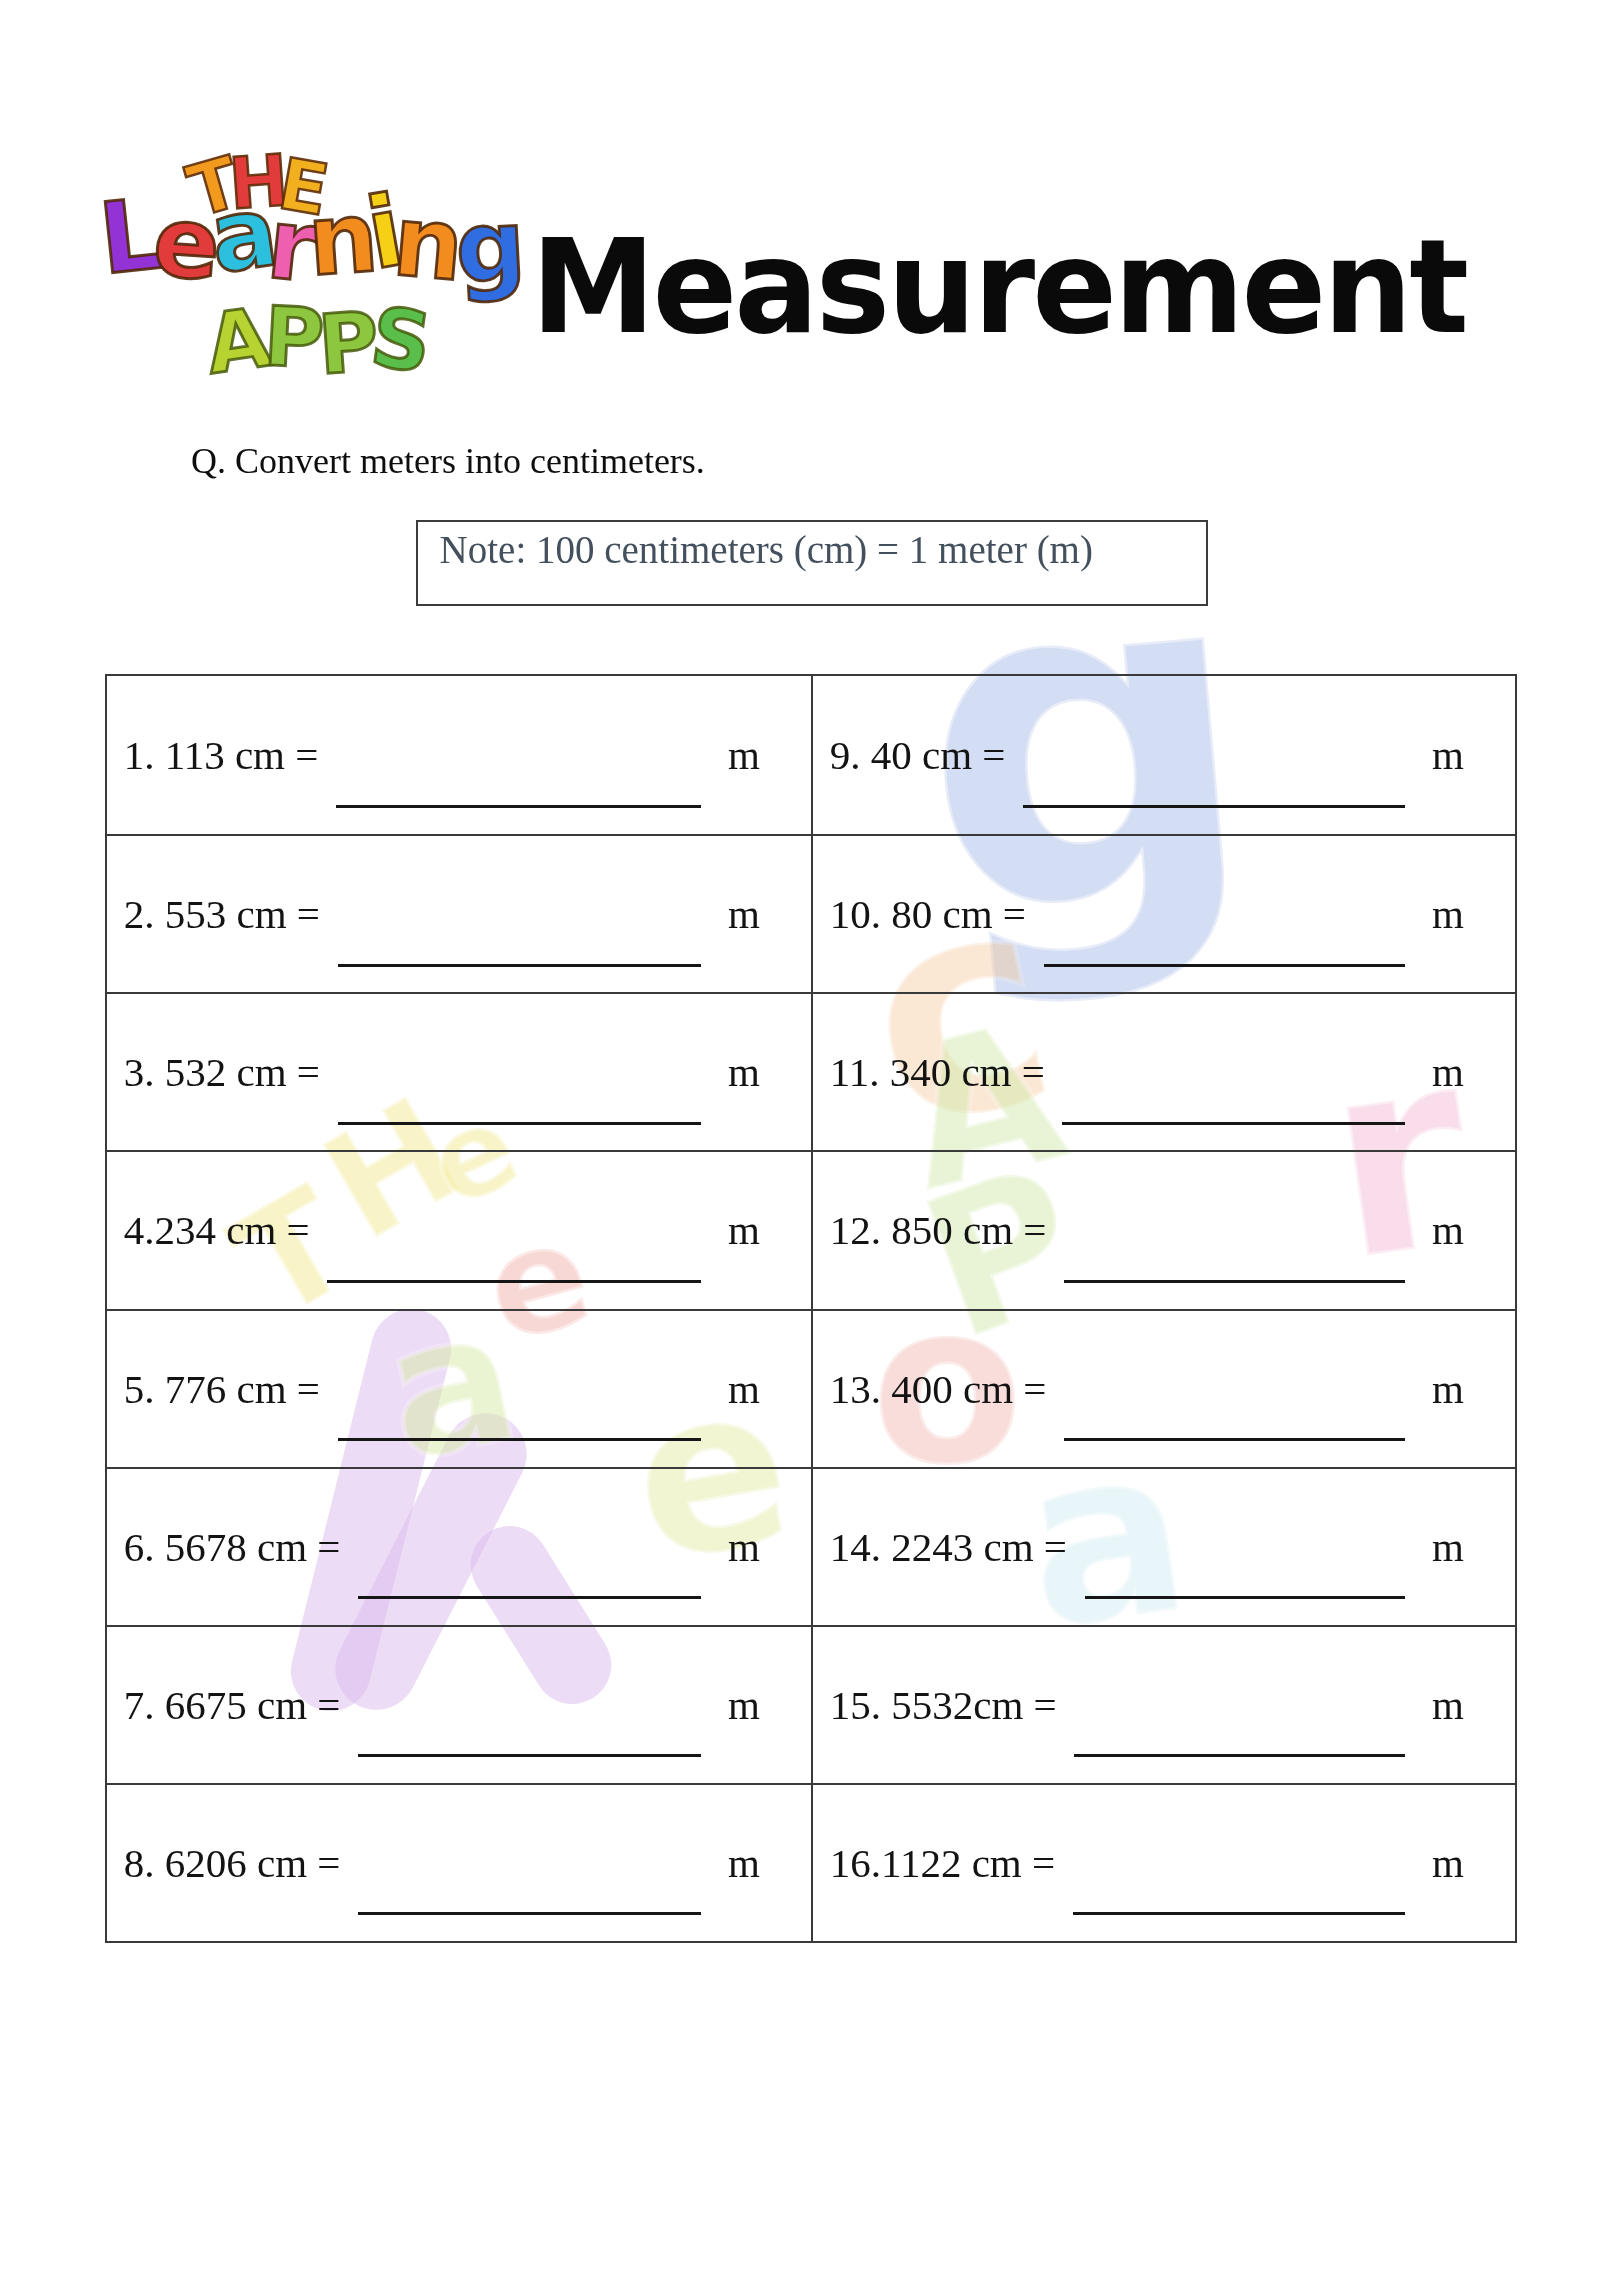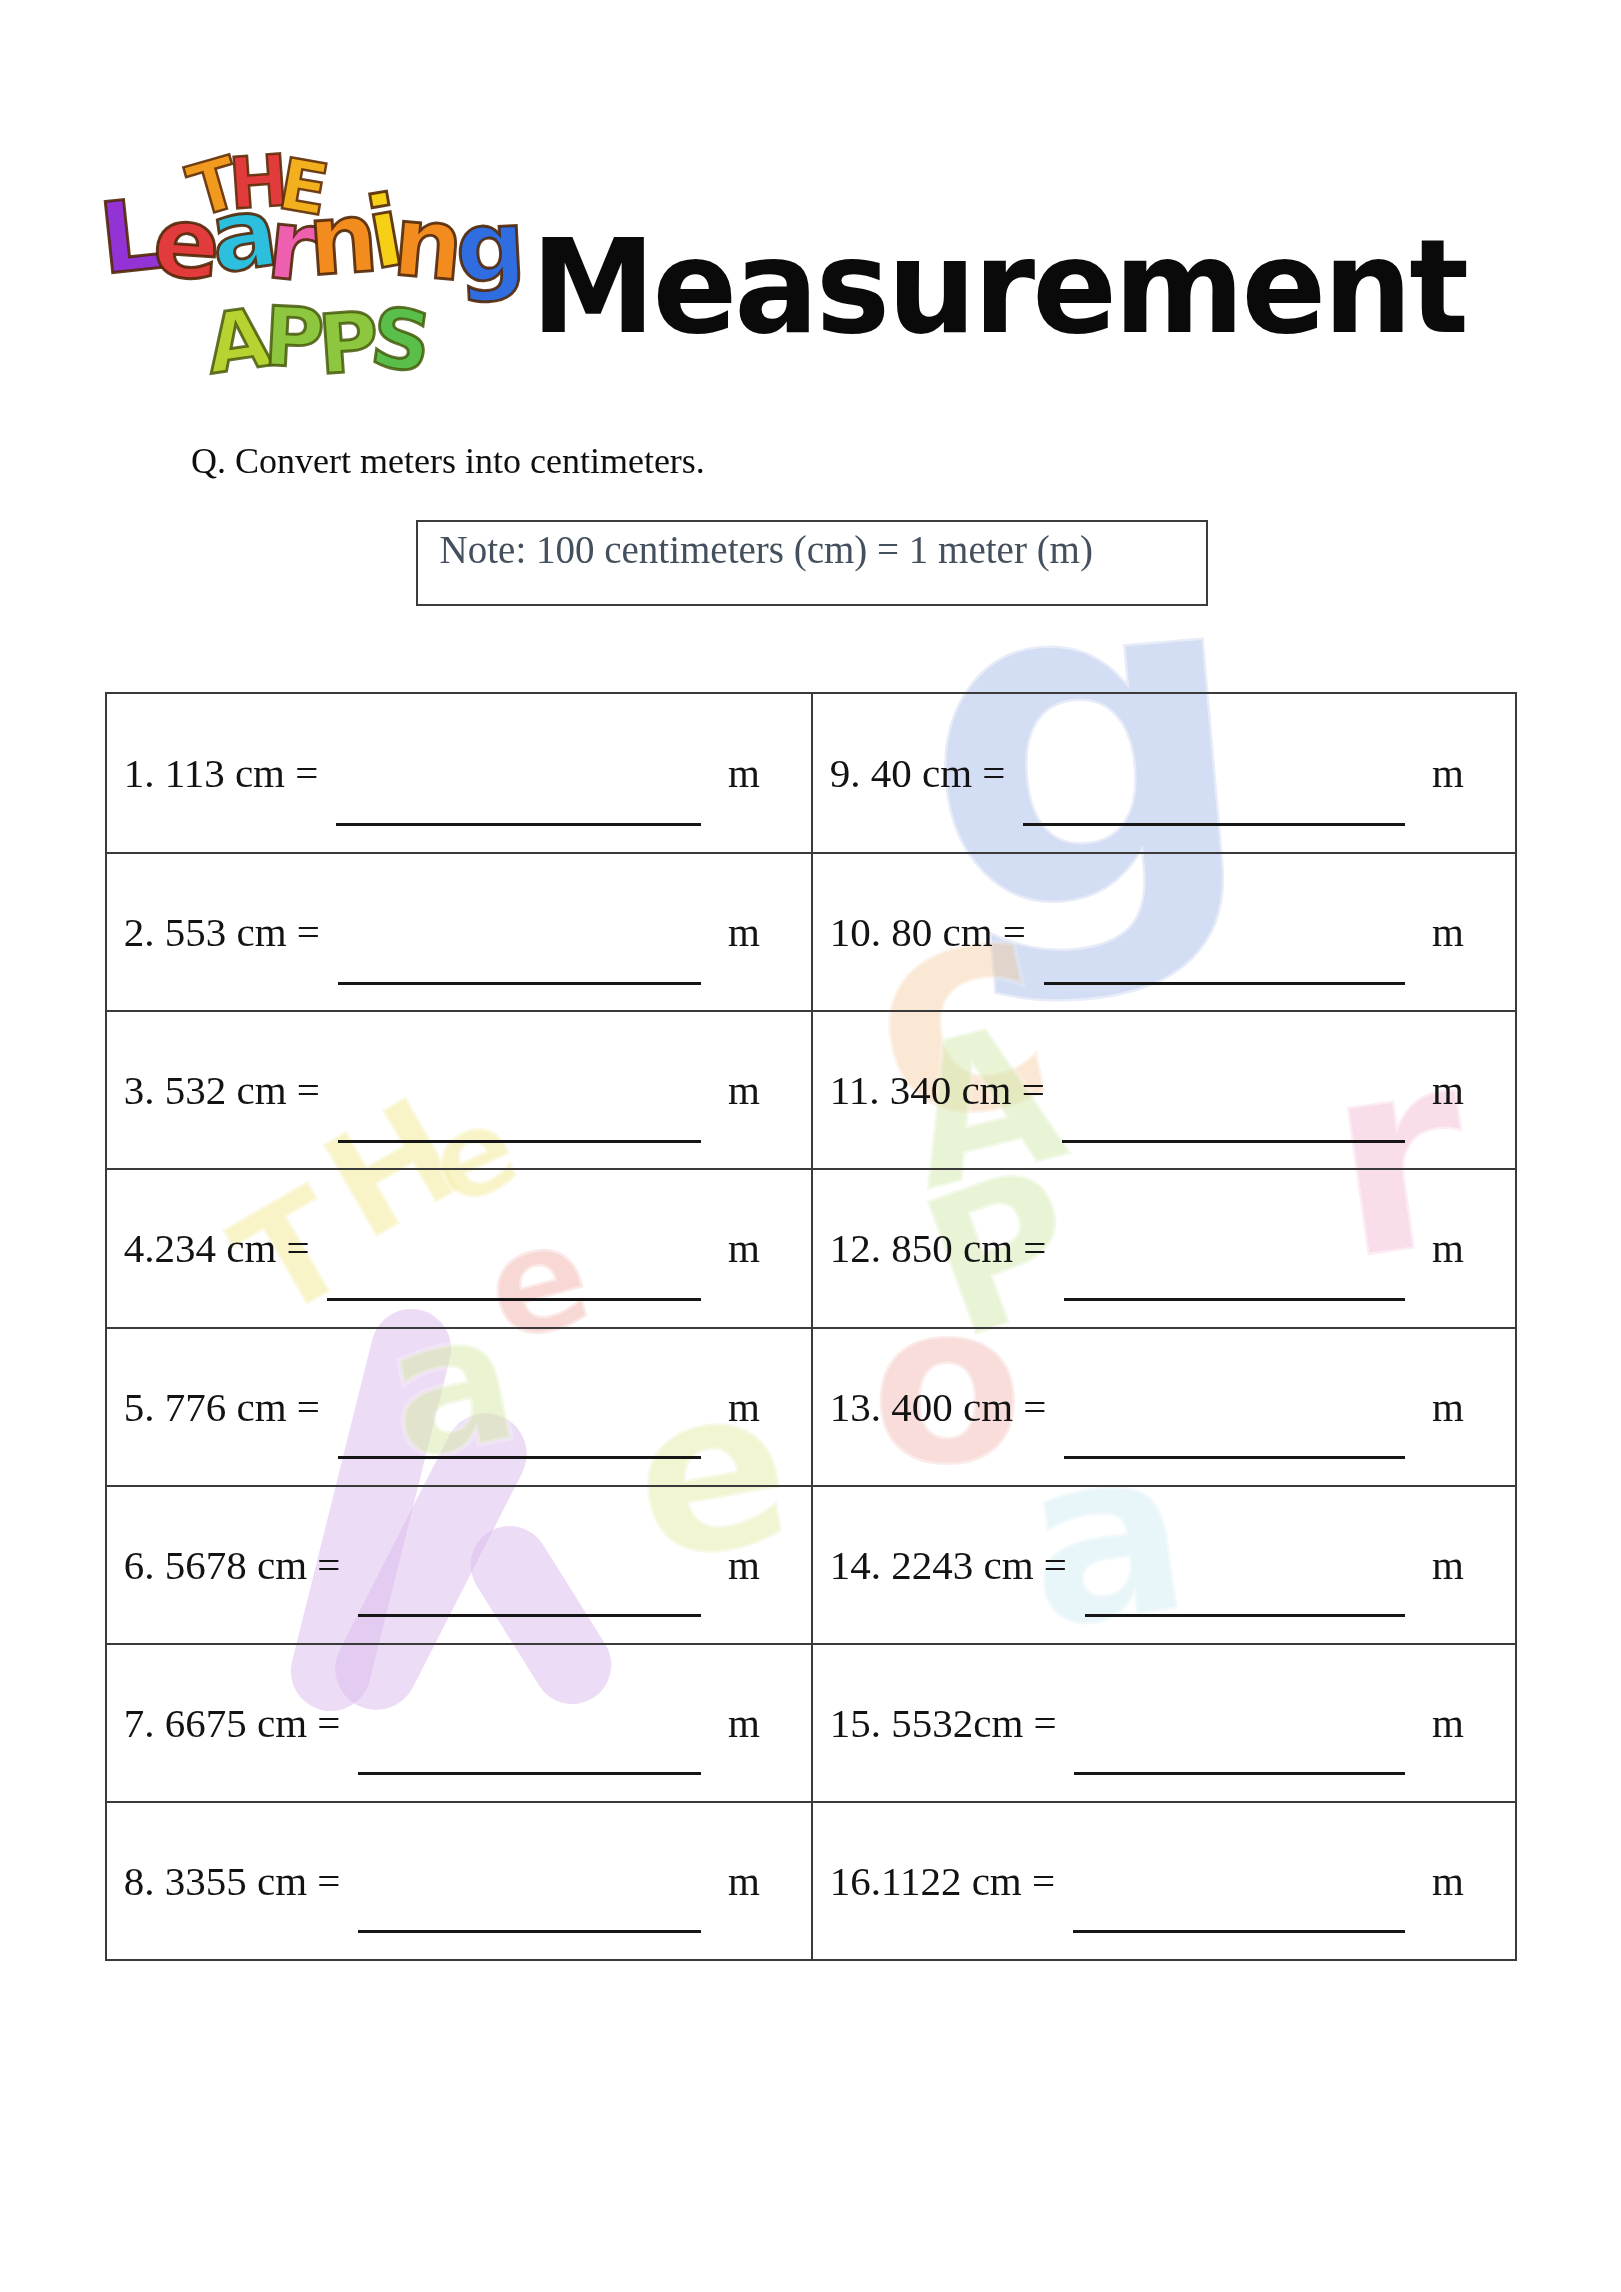--- a/index.html
+++ b/index.html
@@ -24,21 +24,21 @@
   
   .title{position:absolute;left:531px;top:222px;margin:0;font-family:"DejaVu Sans",sans-serif;
          font-weight:700;font-size:125px;line-height:1;letter-spacing:-2.9px;color:#0a0a0a;
          transform:scaleY(1.04);transform-origin:left top;}
   .question{position:absolute;left:191px;top:440px;font-size:36px;color:#0e0e0e;}
   .note{position:absolute;left:416px;top:520px;width:792px;height:86px;box-sizing:border-box;
         border:2.9px solid #3c3c3c;background:transparent;
         font-size:39px;color:#44505d;padding:4.9px 0 0 21.6px;}
   
   .wtable{position:absolute;left:105px;top:674px;width:1412px;height:1269px;box-sizing:border-box;
-          border:2.9px solid #3a3a3a;display:grid;grid-template-columns:1fr 1fr;grid-auto-rows:1fr;margin-top:18px;}
+          border:2.9px solid #3a3a3a;display:grid;grid-template-columns:1fr 1fr;grid-auto-rows:1fr;}
   .cell{display:flex;align-items:center;box-sizing:border-box;
         padding:0 51px 0 16.7px;font-size:41px;color:#131313;}
   .cell.b-top{border-top:2px solid #3a3a3a;}
   .cell.b-left{border-left:2px solid #3a3a3a;}
   .lbl{white-space:pre;}
   .blank{flex:1 1 auto;height:0;border-top:3.9px solid #161616;margin:102px 27.4px 0 17.6px;}
   .unit{white-space:pre;}
   
   .footer{position:absolute;left:0;top:2172px;width:100%;text-align:center;
           font-family:"Liberation Sans",sans-serif;font-weight:700;font-size:32px;
@@ -149,21 +149,21 @@
           <span class="lbl">7. 6675 cm =</span>
           <div class="blank"></div>
           <span class="unit">m</span>
         </div>
         <div class="cell b-top b-left">
           <span class="lbl">15. 5532cm =</span>
           <div class="blank"></div>
           <span class="unit">m</span>
         </div>
         <div class="cell b-top">
-          <span class="lbl">8. 3355 cm =</span>
+          <span class="lbl">8. 6206 cm =</span>
           <div class="blank"></div>
           <span class="unit">m</span>
         </div>
         <div class="cell b-top b-left">
           <span class="lbl">16.1122 cm =</span>
           <div class="blank"></div>
           <span class="unit">m</span>
         </div>
       </div>
 

